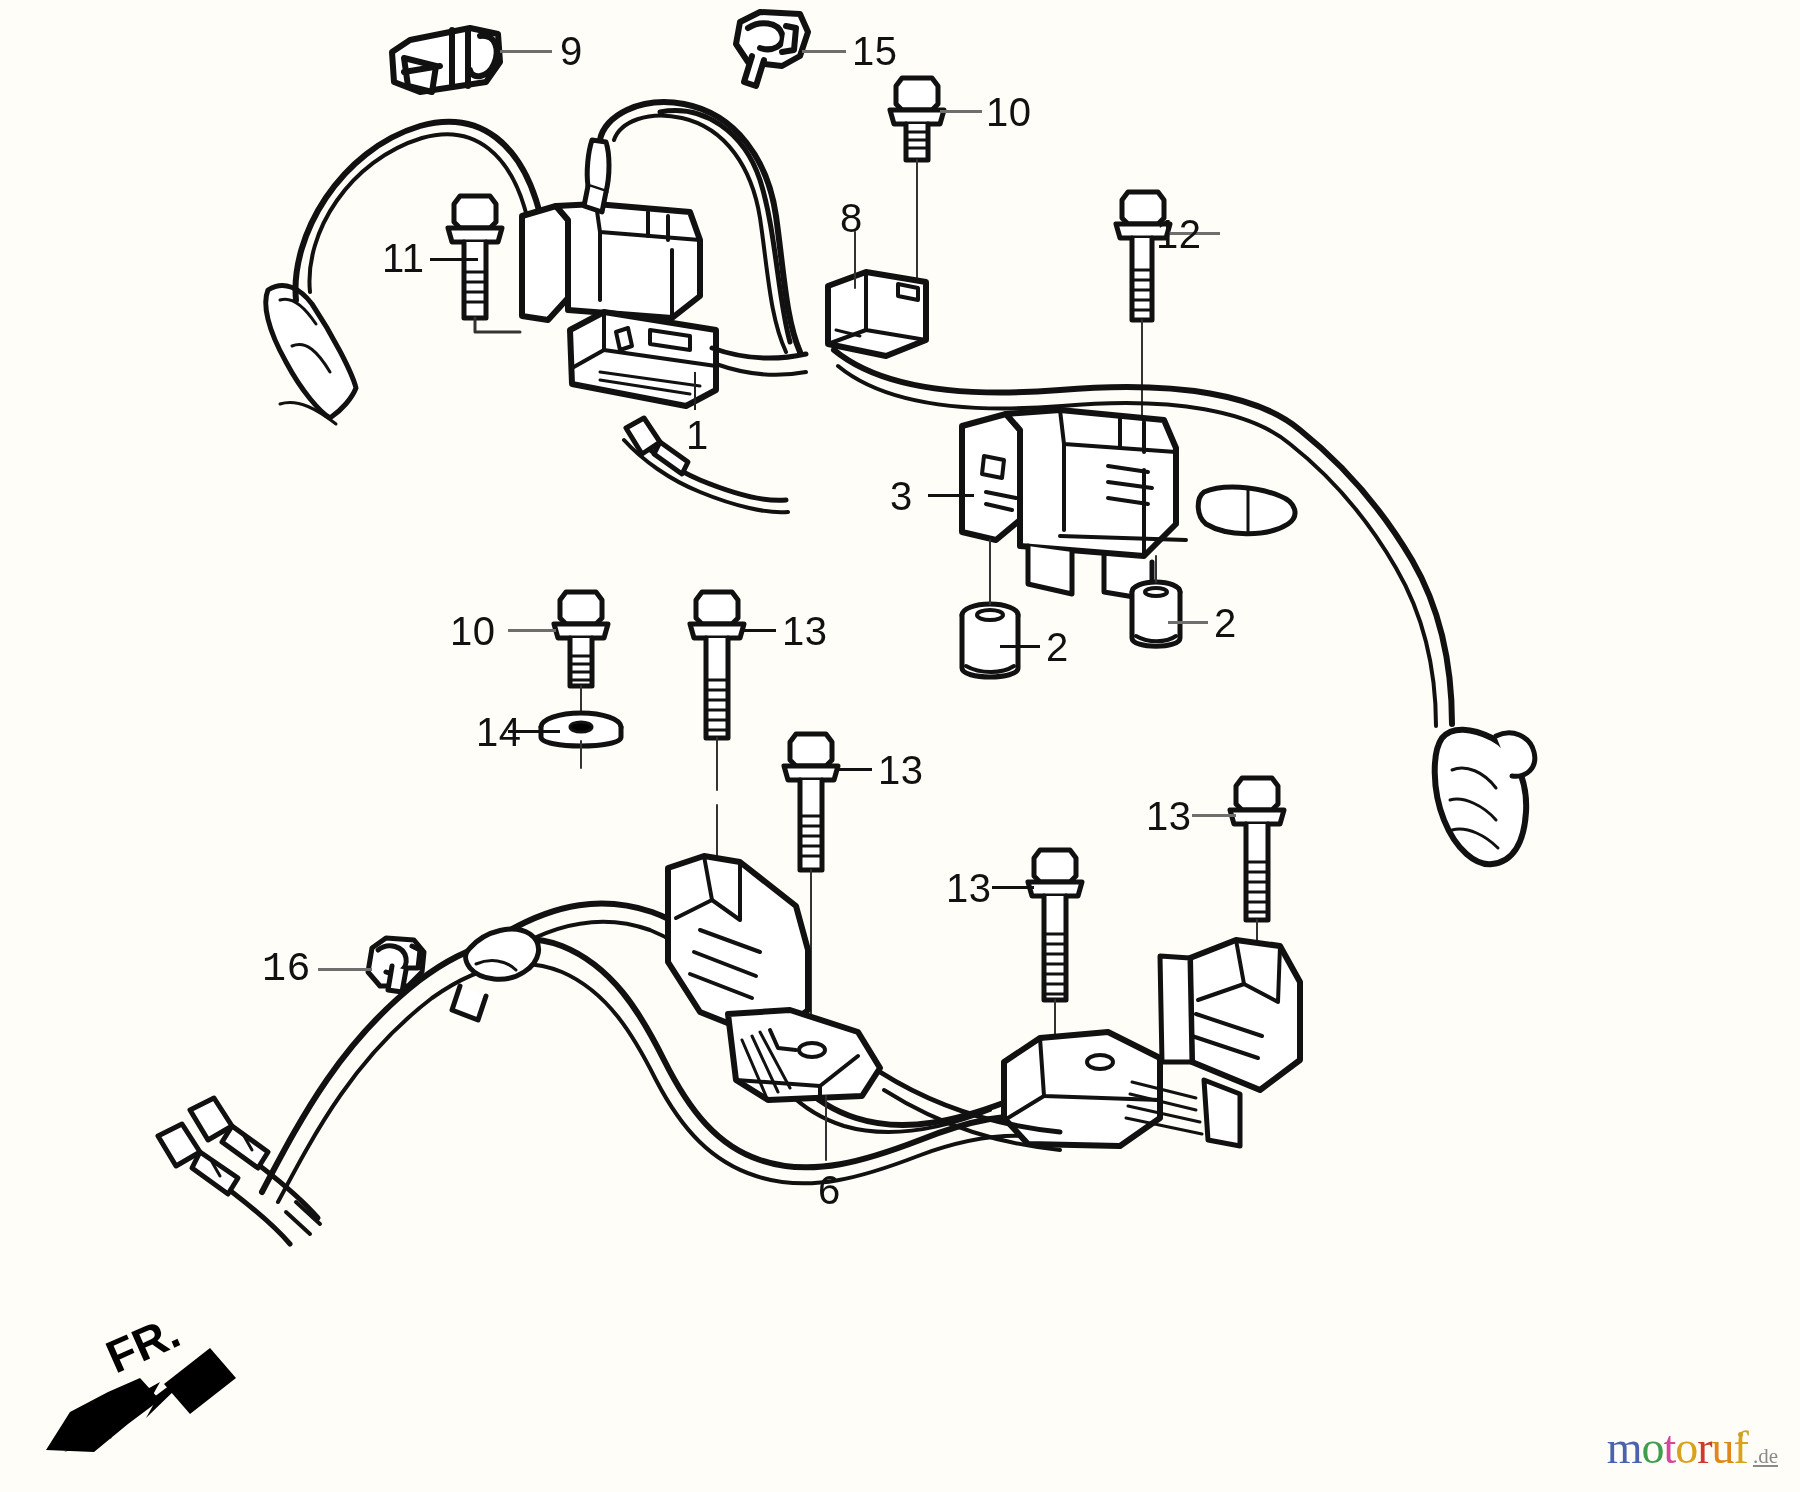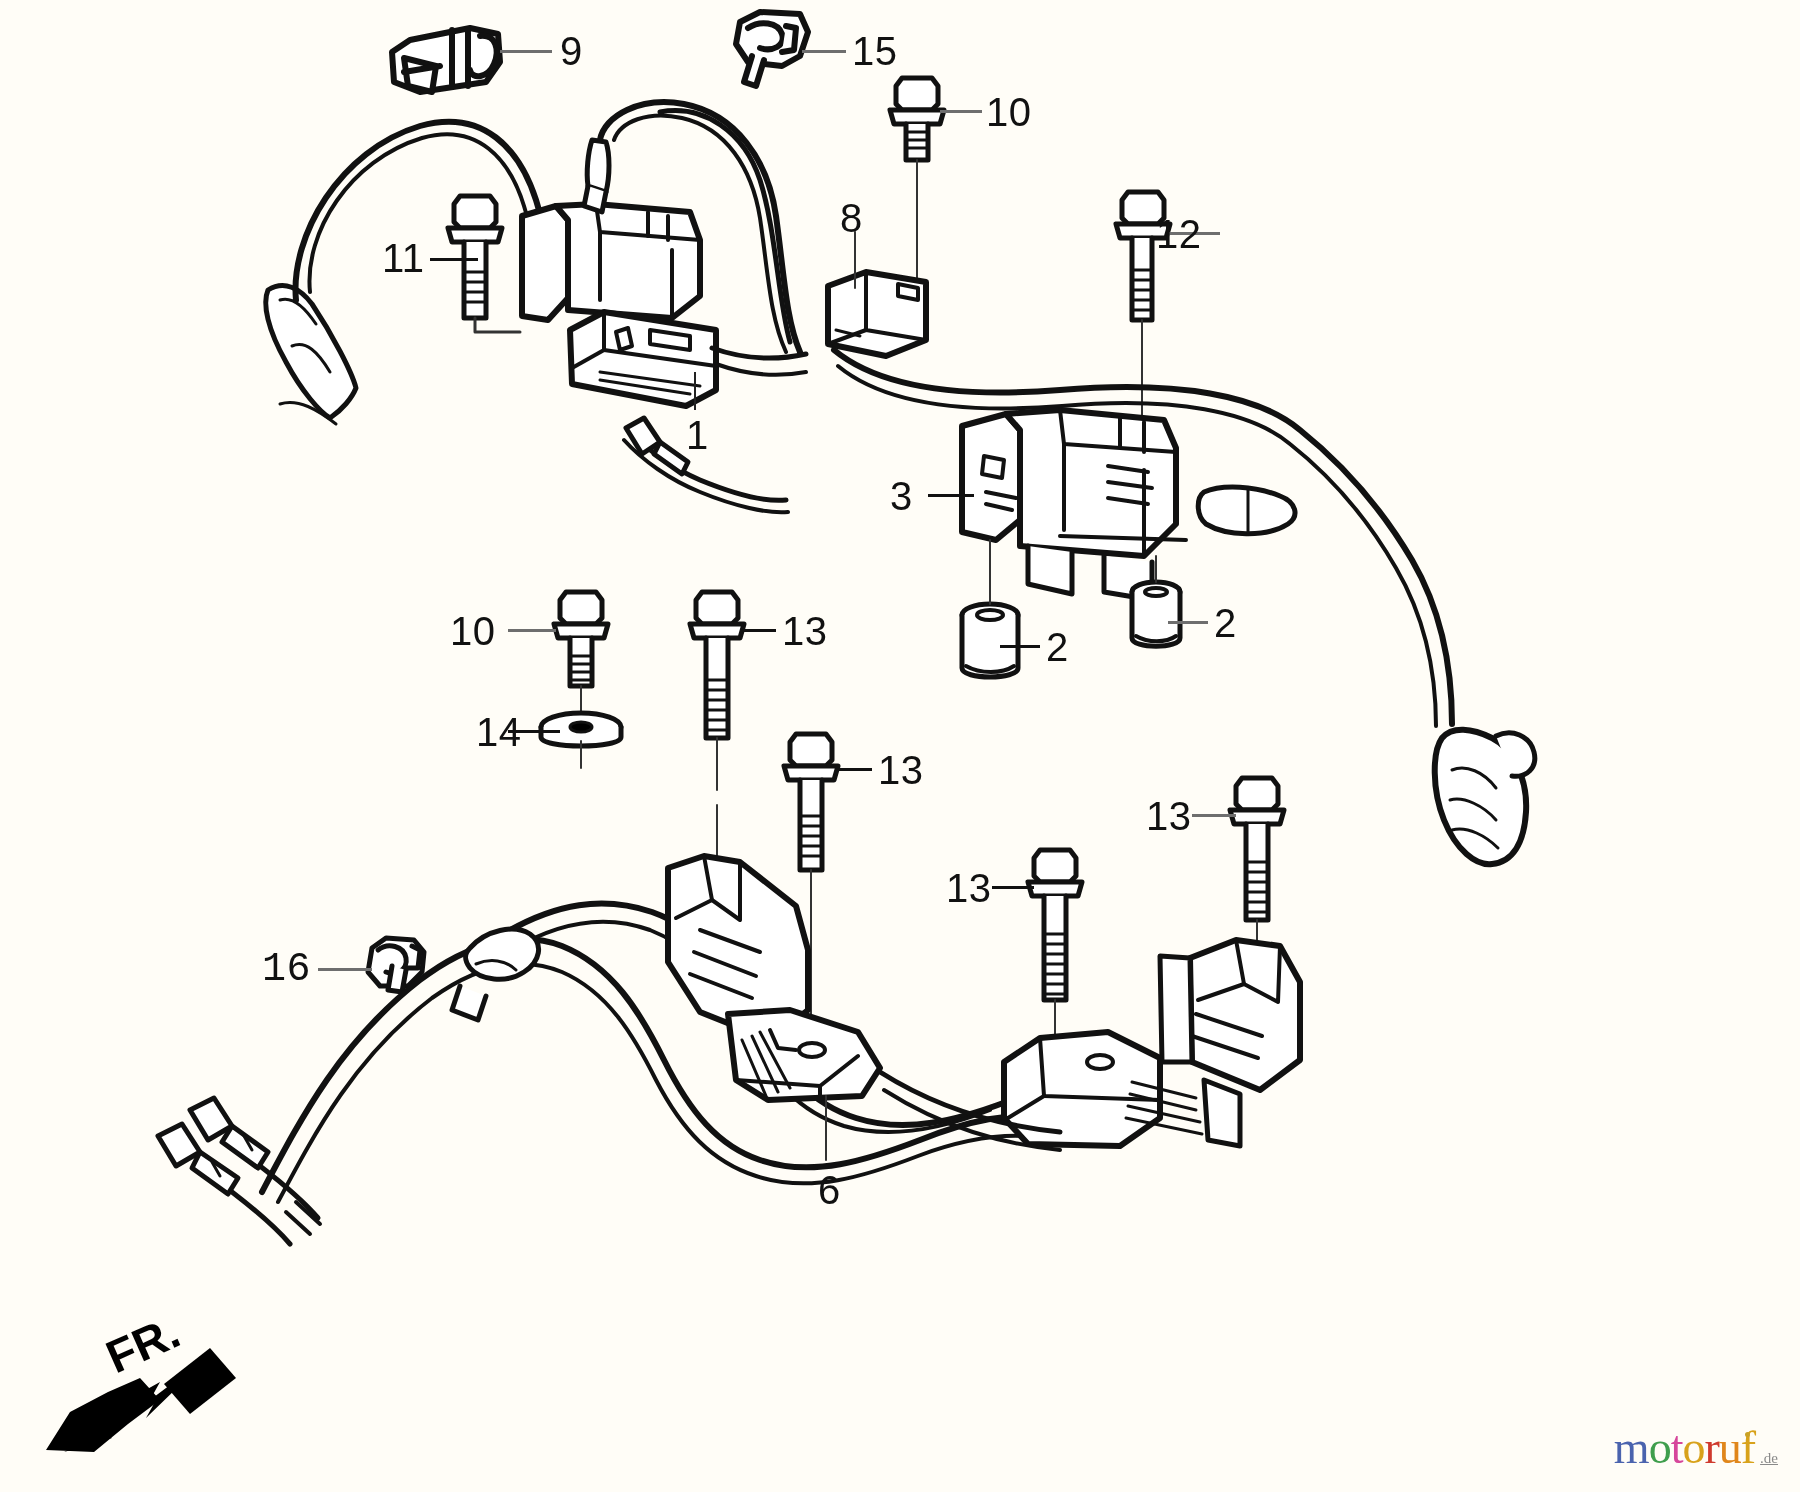--- a/index.html
+++ b/index.html
@@ -37,21 +37,21 @@
   }
   #logo{
     position:absolute;
     right:22px;bottom:18px;
     font-family:"Liberation Serif", serif;
     font-size:46px;
     letter-spacing:-1px;
     white-space:nowrap;
   }
   #logo .l{display:inline-block;}
-  #logo .tld{font-size:15px;color:#8a8a8a;letter-spacing:0;vertical-align:baseline;text-decoration:underline;}
+  #logo .tld{font-size:21px;color:#8a8a8a;letter-spacing:0;vertical-align:baseline;text-decoration:underline;}
   #logo .dot{
     display:inline-block;width:5px;height:5px;border-radius:50%;
     background:#c9a227;position:relative;top:-26px;left:-10px;
   }
 </style>
 </head>
 <body>
 
 <div id="stage">
 

